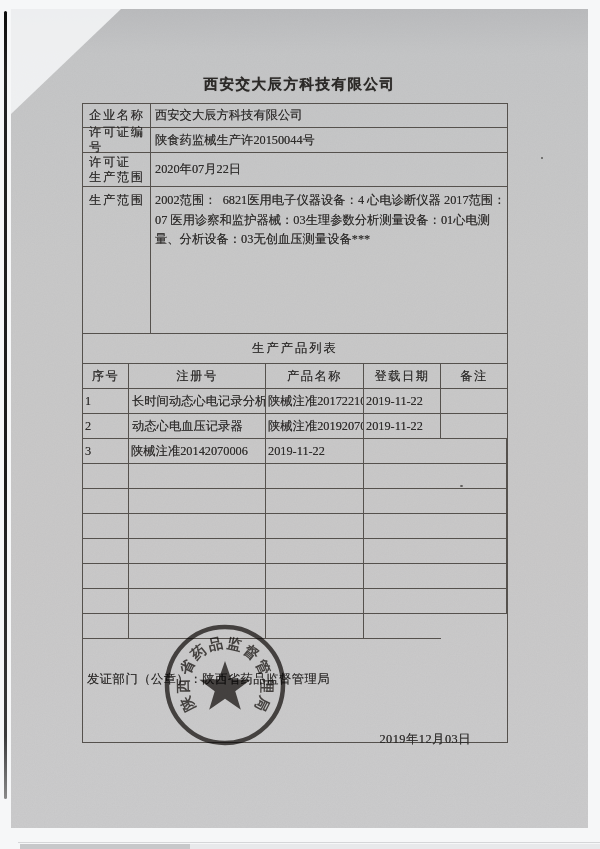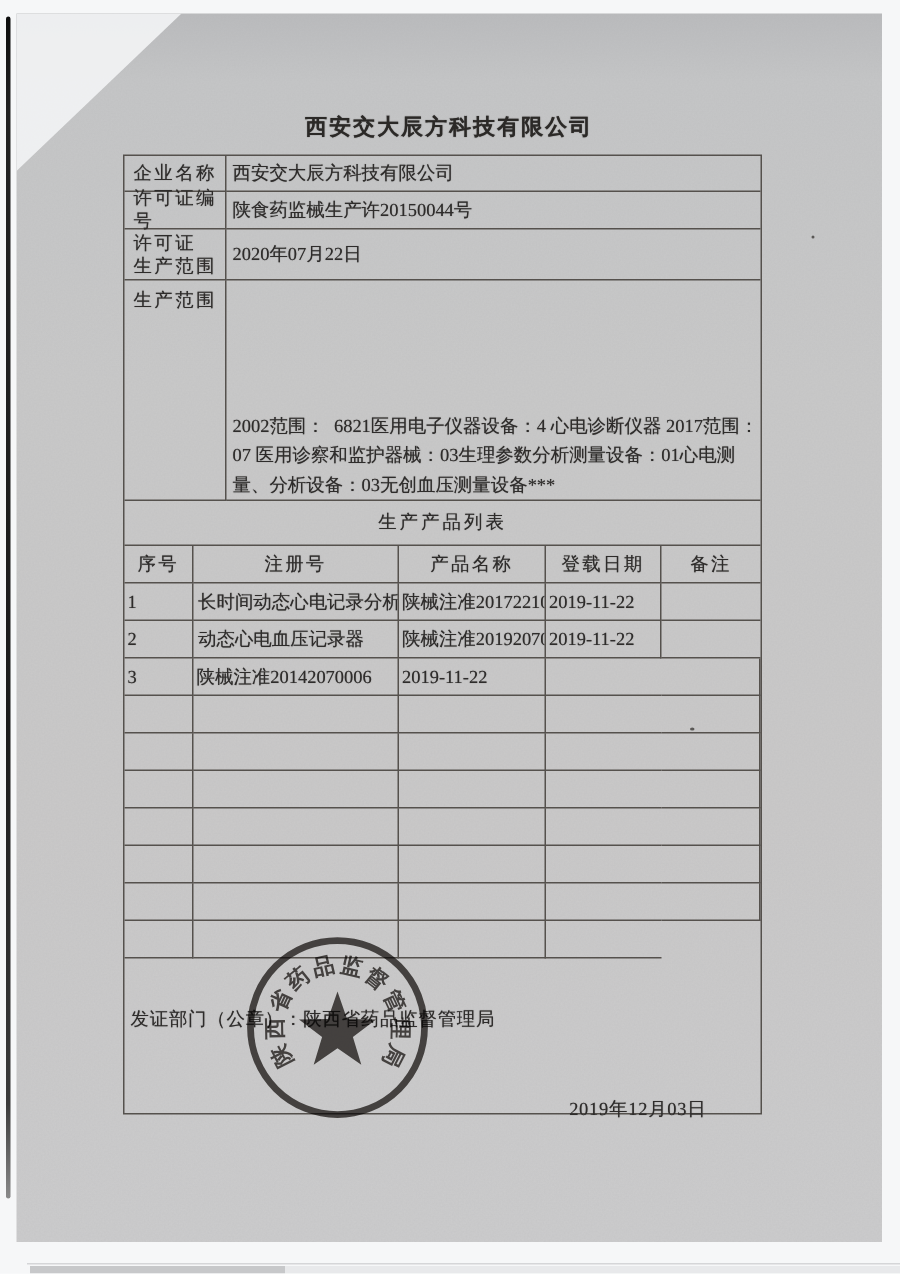--- a/index.html
+++ b/index.html
@@ -52,21 +52,21 @@
   .info-grid{display:grid;grid-template-columns:68px 1fr;grid-template-rows:24px 25px 34px 147px;}
   .info-label{
     border-right:1px solid #55514d;border-bottom:1px solid #55514d;
     display:flex;align-items:center;padding-left:6px;
     letter-spacing:1.6px;white-space:pre-line;line-height:15px;
   }
   .info-value{
     border-bottom:1px solid #55514d;
     display:flex;align-items:center;padding-left:4px;
   }
-  .info-value.top-align{align-items:flex-end;padding-top:4px;}
+  .info-value.top-align{align-items:flex-start;padding-top:4px;}
   .scope-text{white-space:pre-wrap;line-height:19.5px;margin:0;}
   
   .band{
     height:30px;border-bottom:1px solid #55514d;
     display:flex;align-items:center;justify-content:center;
     letter-spacing:2px;box-sizing:border-box;
   }
   
   .product-grid{display:grid;grid-template-columns:46px 137px 98px 77px 1fr;grid-auto-rows:25px;}
   .pcell{

